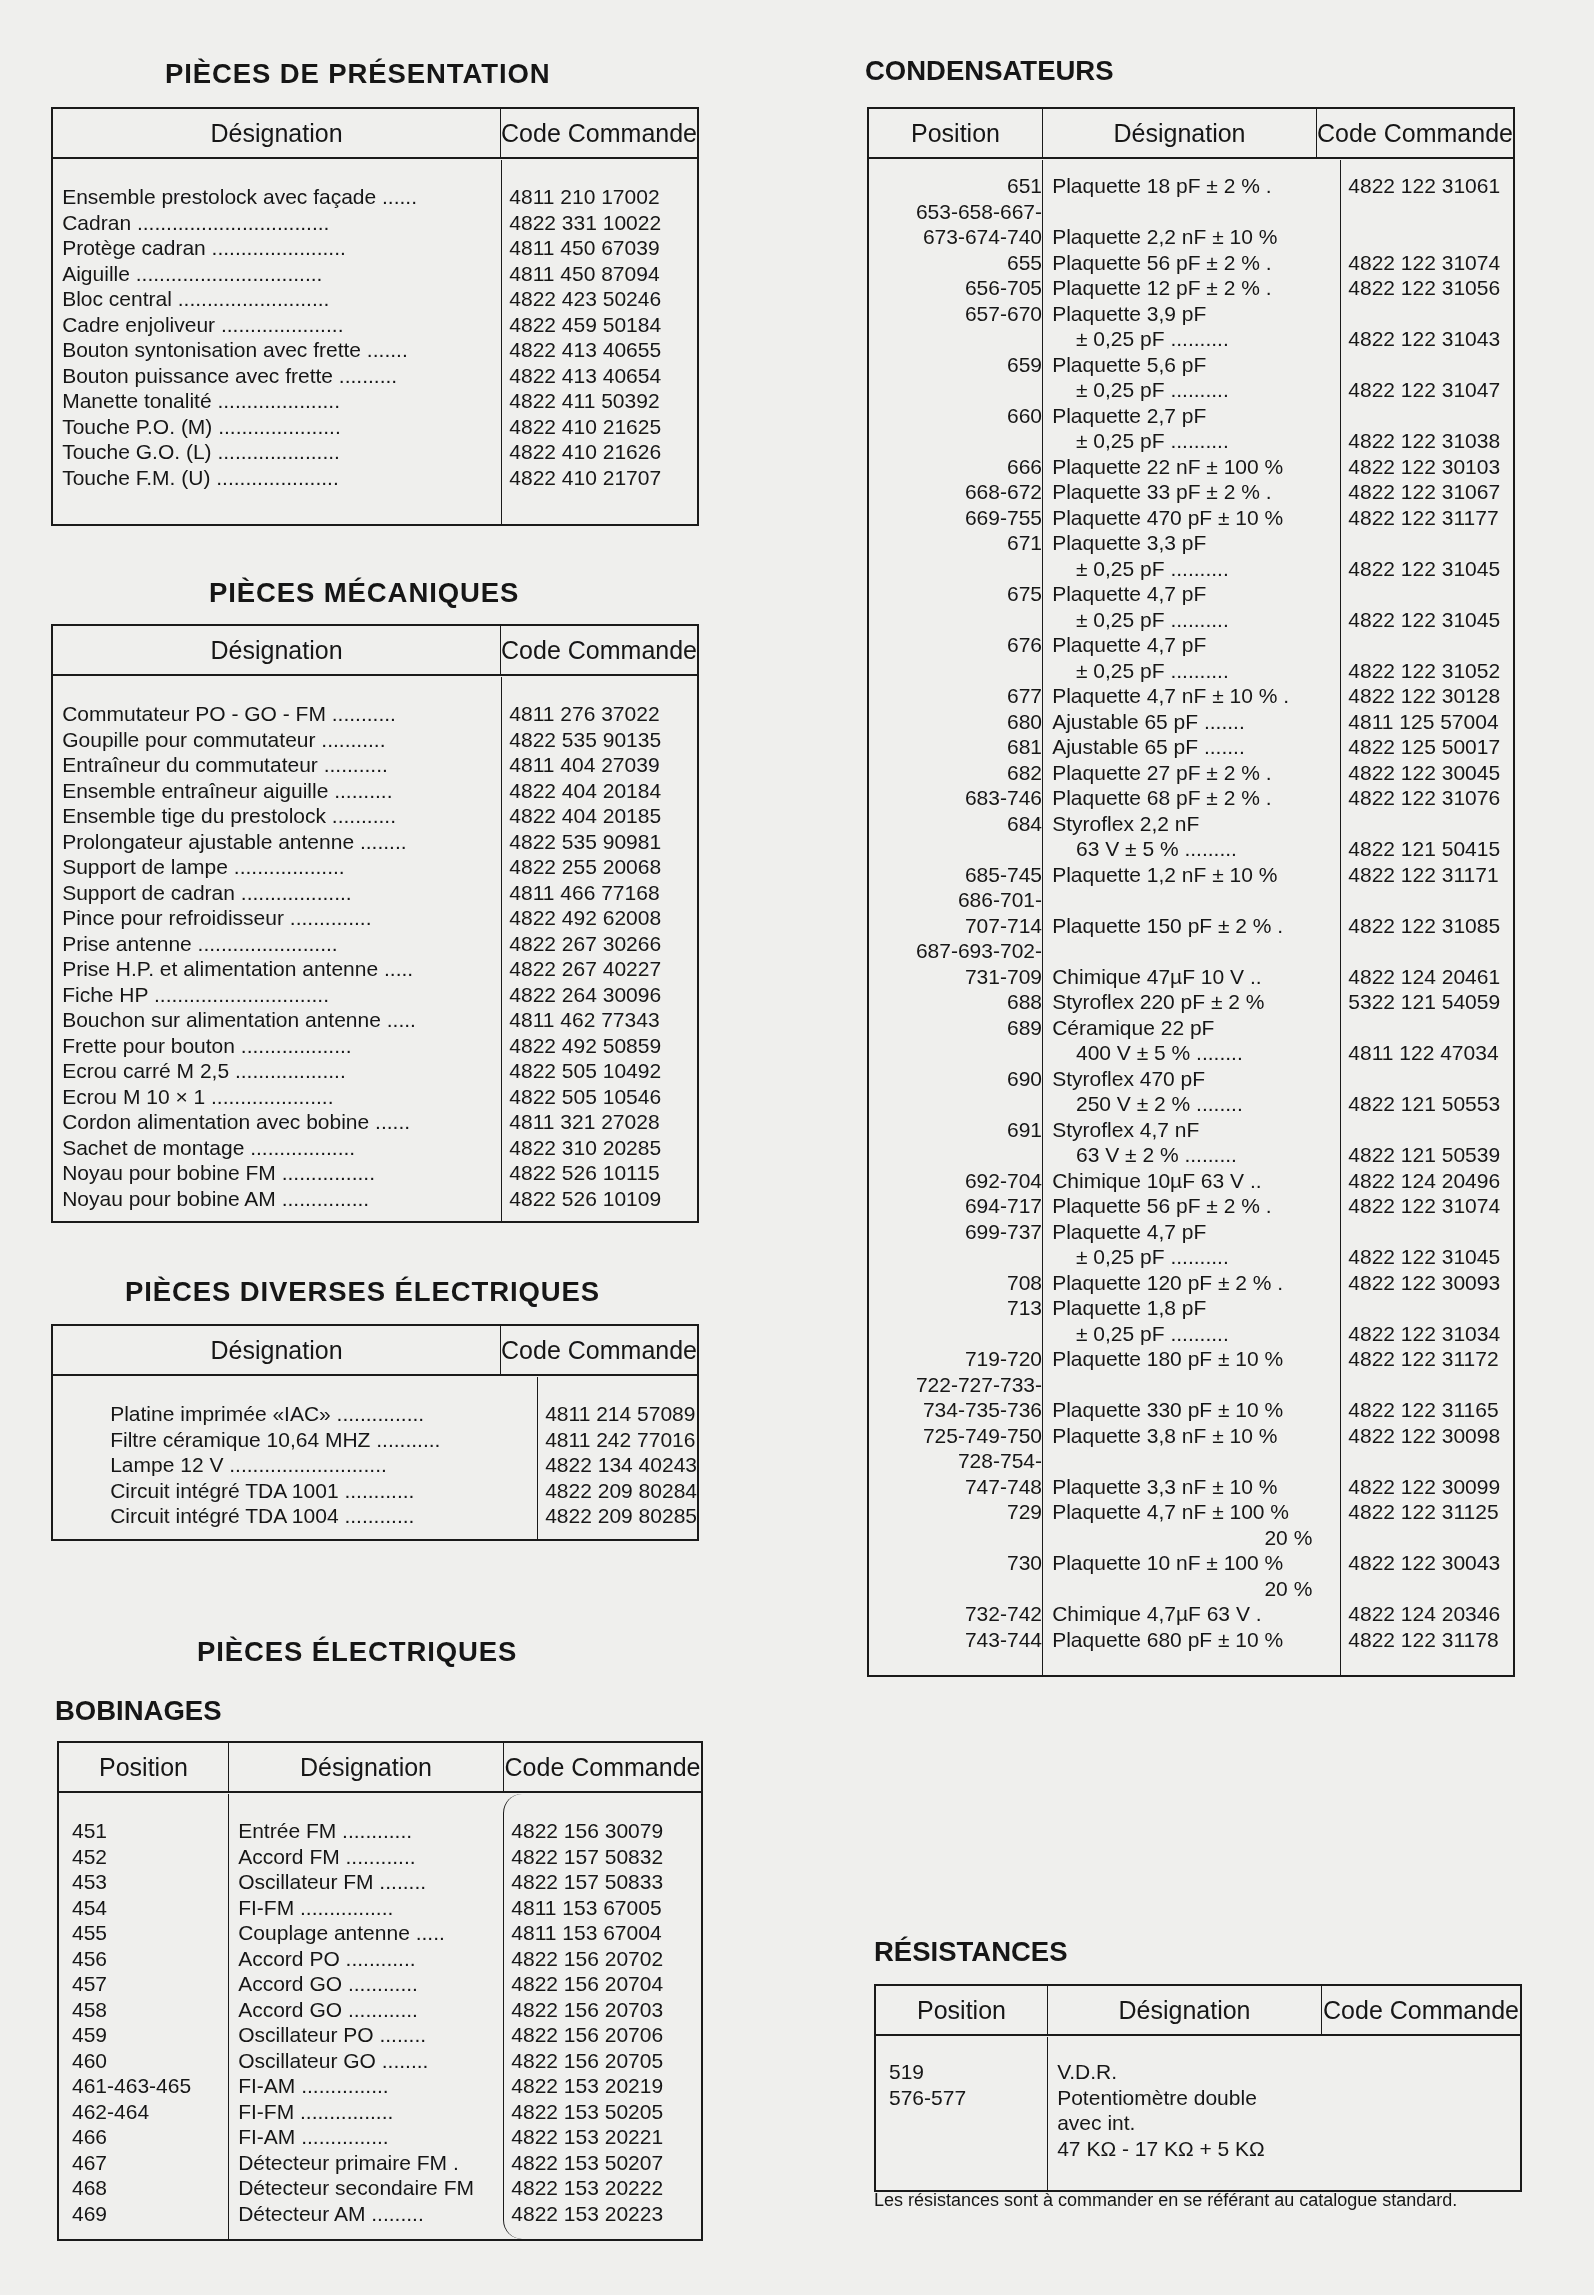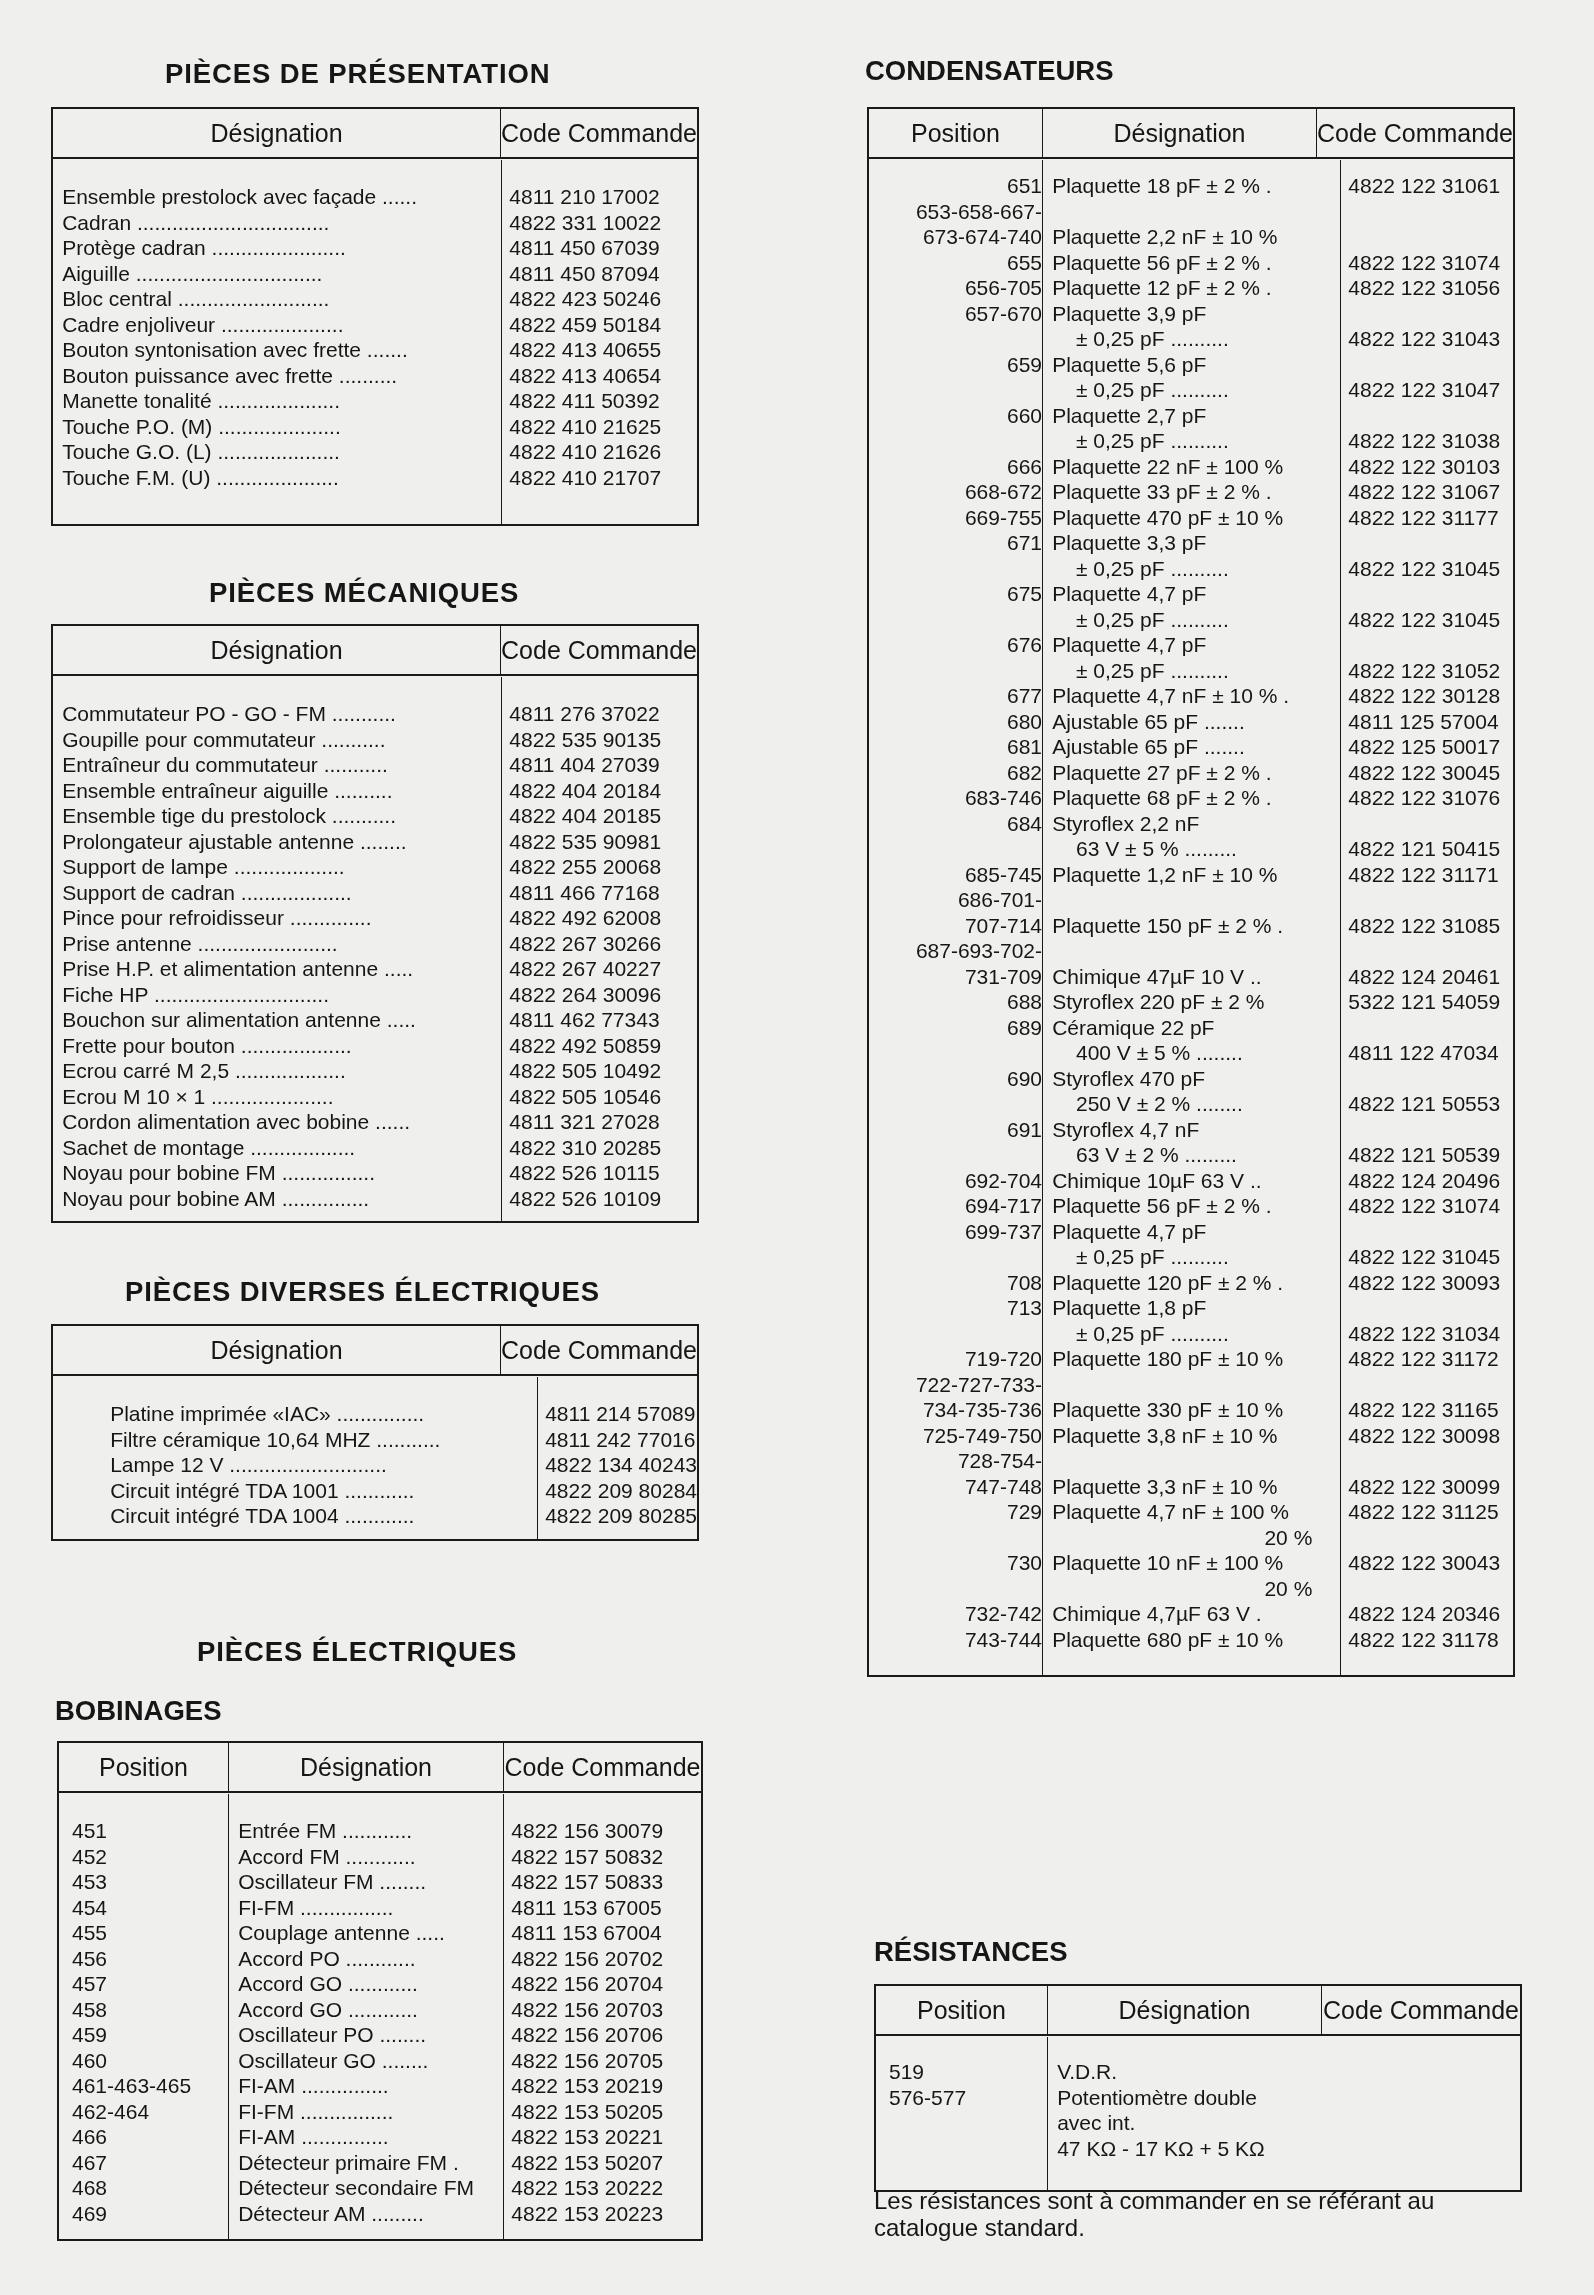--- a/index.html
+++ b/index.html
@@ -11,21 +11,21 @@
   .th{font-weight:normal;font-size:25px;display:flex;align-items:center;justify-content:center;box-sizing:border-box;white-space:nowrap;}
   .th + .th{border-left:1.8px solid #1a1a1a;}
   .tbody{display:flex;position:absolute;top:51px;bottom:0;left:0;right:0;}
   .col{box-sizing:border-box;padding-top:24px;}
   .col + .col{border-left:1.8px solid #1a1a1a;}
   .row{height:25.5px;line-height:25.5px;font-size:21px;white-space:nowrap;overflow:hidden;}
   .desc .row{padding-left:9.2px;}
   .code .row{padding-left:7.3px;}
   .pos .row{padding-left:13px;}
   .ind{padding-left:33px !important;}
-  .note{position:absolute;font-size:24px;line-height:27px;}
+  .note{position:absolute;font-size:18px;line-height:27px;}
 </style>
 </head>
 <body>
 
 <div class="h" style="left:165px;top:58px;">PIÈCES DE PRÉSENTATION</div>
 <div class="tbl" style="left:51px;top:107px;width:648px;height:419px;">
   <div class="thead">
     <div class="th" style="width:448px;">Désignation</div>
     <div class="th" style="flex:1;">Code Commande</div>
   </div>
@@ -177,21 +177,21 @@
         <div class="row">Accord GO ............</div>
         <div class="row">Oscillateur PO ........</div>
         <div class="row">Oscillateur GO ........</div>
         <div class="row">FI-AM ...............</div>
         <div class="row">FI-FM ................</div>
         <div class="row">FI-AM ...............</div>
         <div class="row">Détecteur primaire FM .</div>
         <div class="row">Détecteur secondaire FM</div>
         <div class="row">Détecteur AM .........</div>
       </div>
-    <div class="col code" style="flex:1;" id="bob-code">
+    <div class="col code" style="flex:1;border-radius:19px;" id="bob-code">
         <div class="row">4822 156 30079</div>
         <div class="row">4822 157 50832</div>
         <div class="row">4822 157 50833</div>
         <div class="row">4811 153 67005</div>
         <div class="row">4811 153 67004</div>
         <div class="row">4822 156 20702</div>
         <div class="row">4822 156 20704</div>
         <div class="row">4822 156 20703</div>
         <div class="row">4822 156 20706</div>
         <div class="row">4822 156 20705</div>

